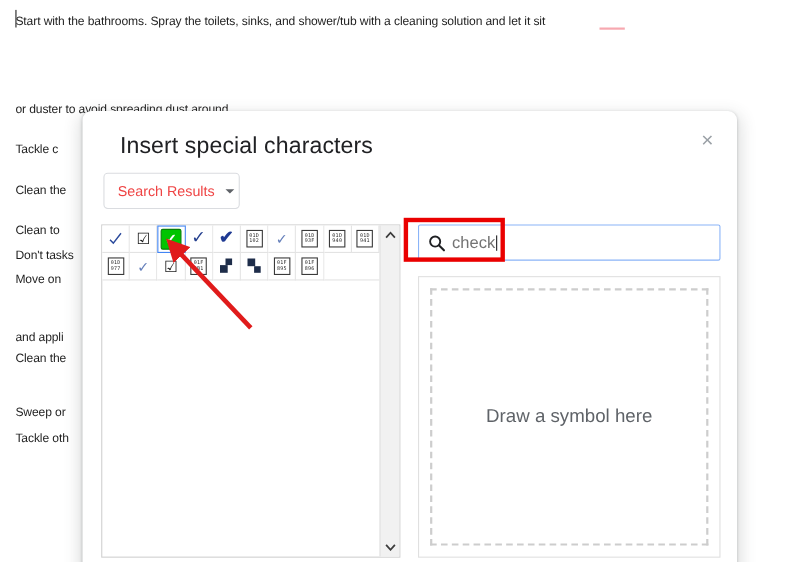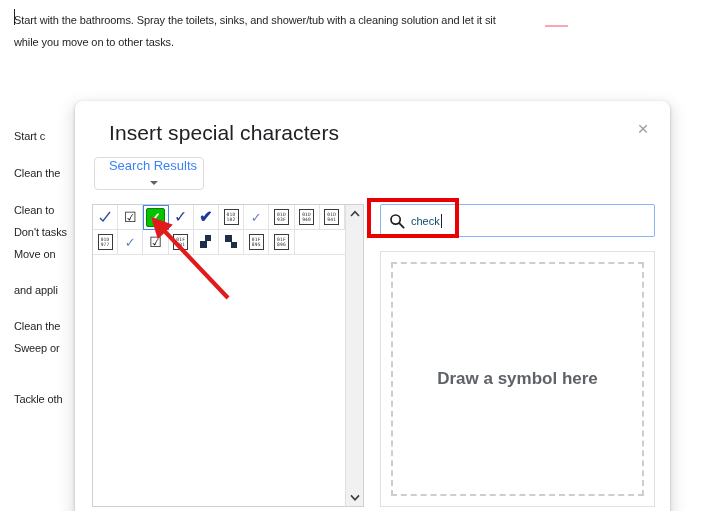--- a/index.html
+++ b/index.html
@@ -85,24 +85,23 @@
     height: 33px;
     min-width: 110px;
     padding: 0 4px 0 12px;
     display: flex;
     align-items: center;
     gap: 8px;
     border: 1px solid #dadce0;
     border-radius: 4px;
     background: #fff;
     font-size: 13px;
-    color: #3b82f6;
+    color: #ef4444;
     cursor: pointer;
     box-sizing: border-box;
-    flex-direction: column;
   }
   #category-select .caret {
     width: 0; height: 0;
     border-left: 4px solid transparent;
     border-right: 4px solid transparent;
     border-top: 4px solid #5f6368;
     margin-left: 2px;
   }
 
   
@@ -219,22 +218,22 @@
     padding-left: 8px;
     background: #fff;
   }
   #search-icon {
     width: 16px;
     height: 16px;
     flex: 0 0 auto;
     margin-right: 6px;
   }
   #search-value {
-    font-size: 11px;
-    color: #0c4a6e;
+    font-size: 15px;
+    color: #737373;
     position: relative;
     white-space: pre;
   }
   #search-caret {
     display: inline-block;
     width: 1px;
     height: 14px;
     background: #202124;
     vertical-align: -2px;
     margin-left: 1px;
@@ -243,21 +242,20 @@
   
   #draw-panel {
     position: absolute;
     left: 305px;
     top: 150px;
     width: 275px;
     height: 256px;
     border: 1px solid #e0e0e0;
     box-sizing: border-box;
     background: #fff;
-    font-weight: bold;
   }
   #draw-dashed {
     position: absolute;
     left: 10px; top: 10px; right: 10px; bottom: 10px;
     border: 2px dashed #cdcdcd;
     display: flex;
     align-items: center;
     justify-content: center;
   }
   #draw-hint {
@@ -285,29 +283,29 @@
     pointer-events: none;
   }
 </style>
 </head>
 <body>
 
 <div id="doc-layer">
   <div class="doc-caret"></div>
 
   <div class="doc-para" style="top:9px"><span>Start with the bathrooms. Spray the toilets, sinks, and shower/tub with a cleaning solution and let it sit</span></div>
-  <div class="doc-para" style="top:31px"><span>while you move on to other tasks.</span></div>
-  <div class="doc-para" style="top:125px"><span>Start c</span></div>
+  <div class="doc-para" style="top:89px"><span>or duster to avoid spreading dust around.</span></div>
+  <div class="doc-para" style="top:125px"><span>Tackle c</span></div>
   <div class="doc-para" style="top:162px"><span>Clean the</span></div>
   <div class="doc-para" style="top:199px"><span>Clean to</span></div>
   <div class="doc-para" style="top:221px"><span>Don't tasks</span></div>
   <div class="doc-para" style="top:243px"><span>Move on</span></div>
-  <div class="doc-para" style="top:279px"><span>and appli</span></div>
+  <div class="doc-para" style="top:296px"><span>and appli</span></div>
   <div class="doc-para" style="top:315px"><span>Clean the</span></div>
-  <div class="doc-para" style="top:337px"><span>Sweep or</span></div>
+  <div class="doc-para" style="top:364px"><span>Sweep or</span></div>
   <div class="doc-para" style="top:388px"><span>Tackle oth</span></div>
 
   <div style="position:absolute;left:545px;top:25px;width:23px;height:2px;background:#f7a8b0;"></div>
 </div>
 
 <div id="dialog">
 
   <div id="dialog-title">Insert special characters</div>
 
   <div id="close-icon">

